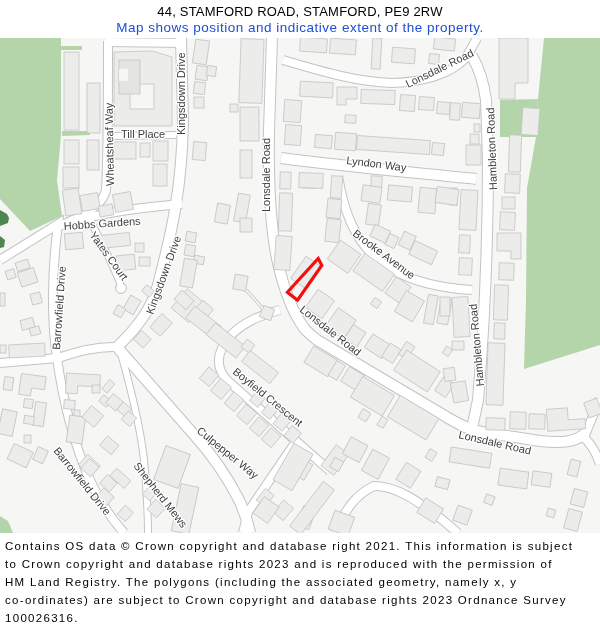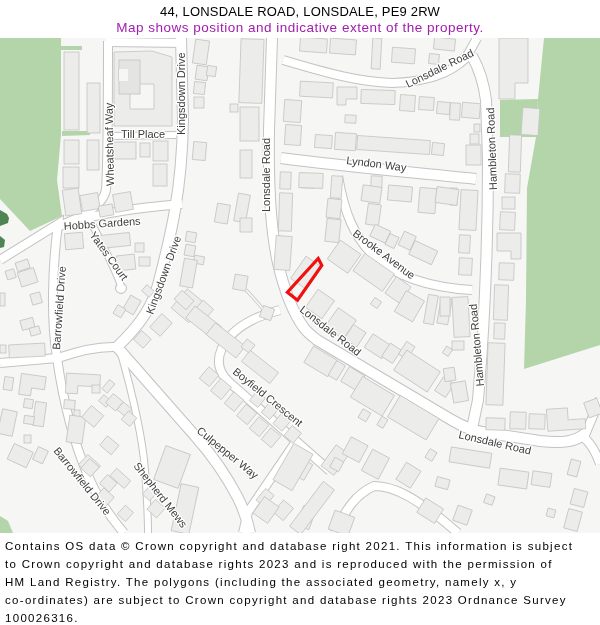--- a/index.html
+++ b/index.html
@@ -1,26 +1,26 @@
 <!DOCTYPE html>
 <html><head>
 <meta charset="utf-8">
 <style>
   html,body{margin:0;padding:0;background:#fff;}
   #wrap{position:relative;width:600px;height:625px;overflow:hidden;font-family:"Liberation Sans",sans-serif;background:#fff;}
   .title{position:absolute;top:4px;left:0;width:600px;text-align:center;font-size:13px;letter-spacing:0.2px;color:#000;}
-  .subtitle{position:absolute;top:20px;left:0;width:600px;text-align:center;font-size:13.5px;letter-spacing:0.5px;color:#a21caf;}
+  .subtitle{position:absolute;top:20px;left:0;width:600px;text-align:center;font-size:13.5px;letter-spacing:0.5px;color:#1d4ed8;}
   .footer{position:absolute;top:537px;left:5px;width:592px;font-size:11.5px;line-height:18px;color:#000;letter-spacing:1.3px;}
   svg text{font-family:"Liberation Sans",sans-serif;fill:#3d3d3d;stroke:#ffffff;stroke-width:2.6px;paint-order:stroke;stroke-linejoin:round;}
 </style>
 </head>
 <body>
 <div id="wrap">
 
-  <div class="title">44, LONSDALE ROAD, LONSDALE, PE9 2RW</div>
+  <div class="title">44, STAMFORD ROAD, STAMFORD, PE9 2RW</div>
 
   <div class="subtitle">Map shows position and indicative extent of the property.</div>
 
   <svg width="600" height="495" viewBox="0 38 600 495" style="position:absolute;top:38px;left:0;" shape-rendering="geometricPrecision">
 
     <rect x="0" y="38" width="600" height="495" fill="#f6f6f4"></rect>
     <g id="greens" stroke="none">
 
       <polygon points="0,38 61,38 61,135 57,180 62,216 30,231 0,199" fill="#b4d5aa"></polygon>
 

